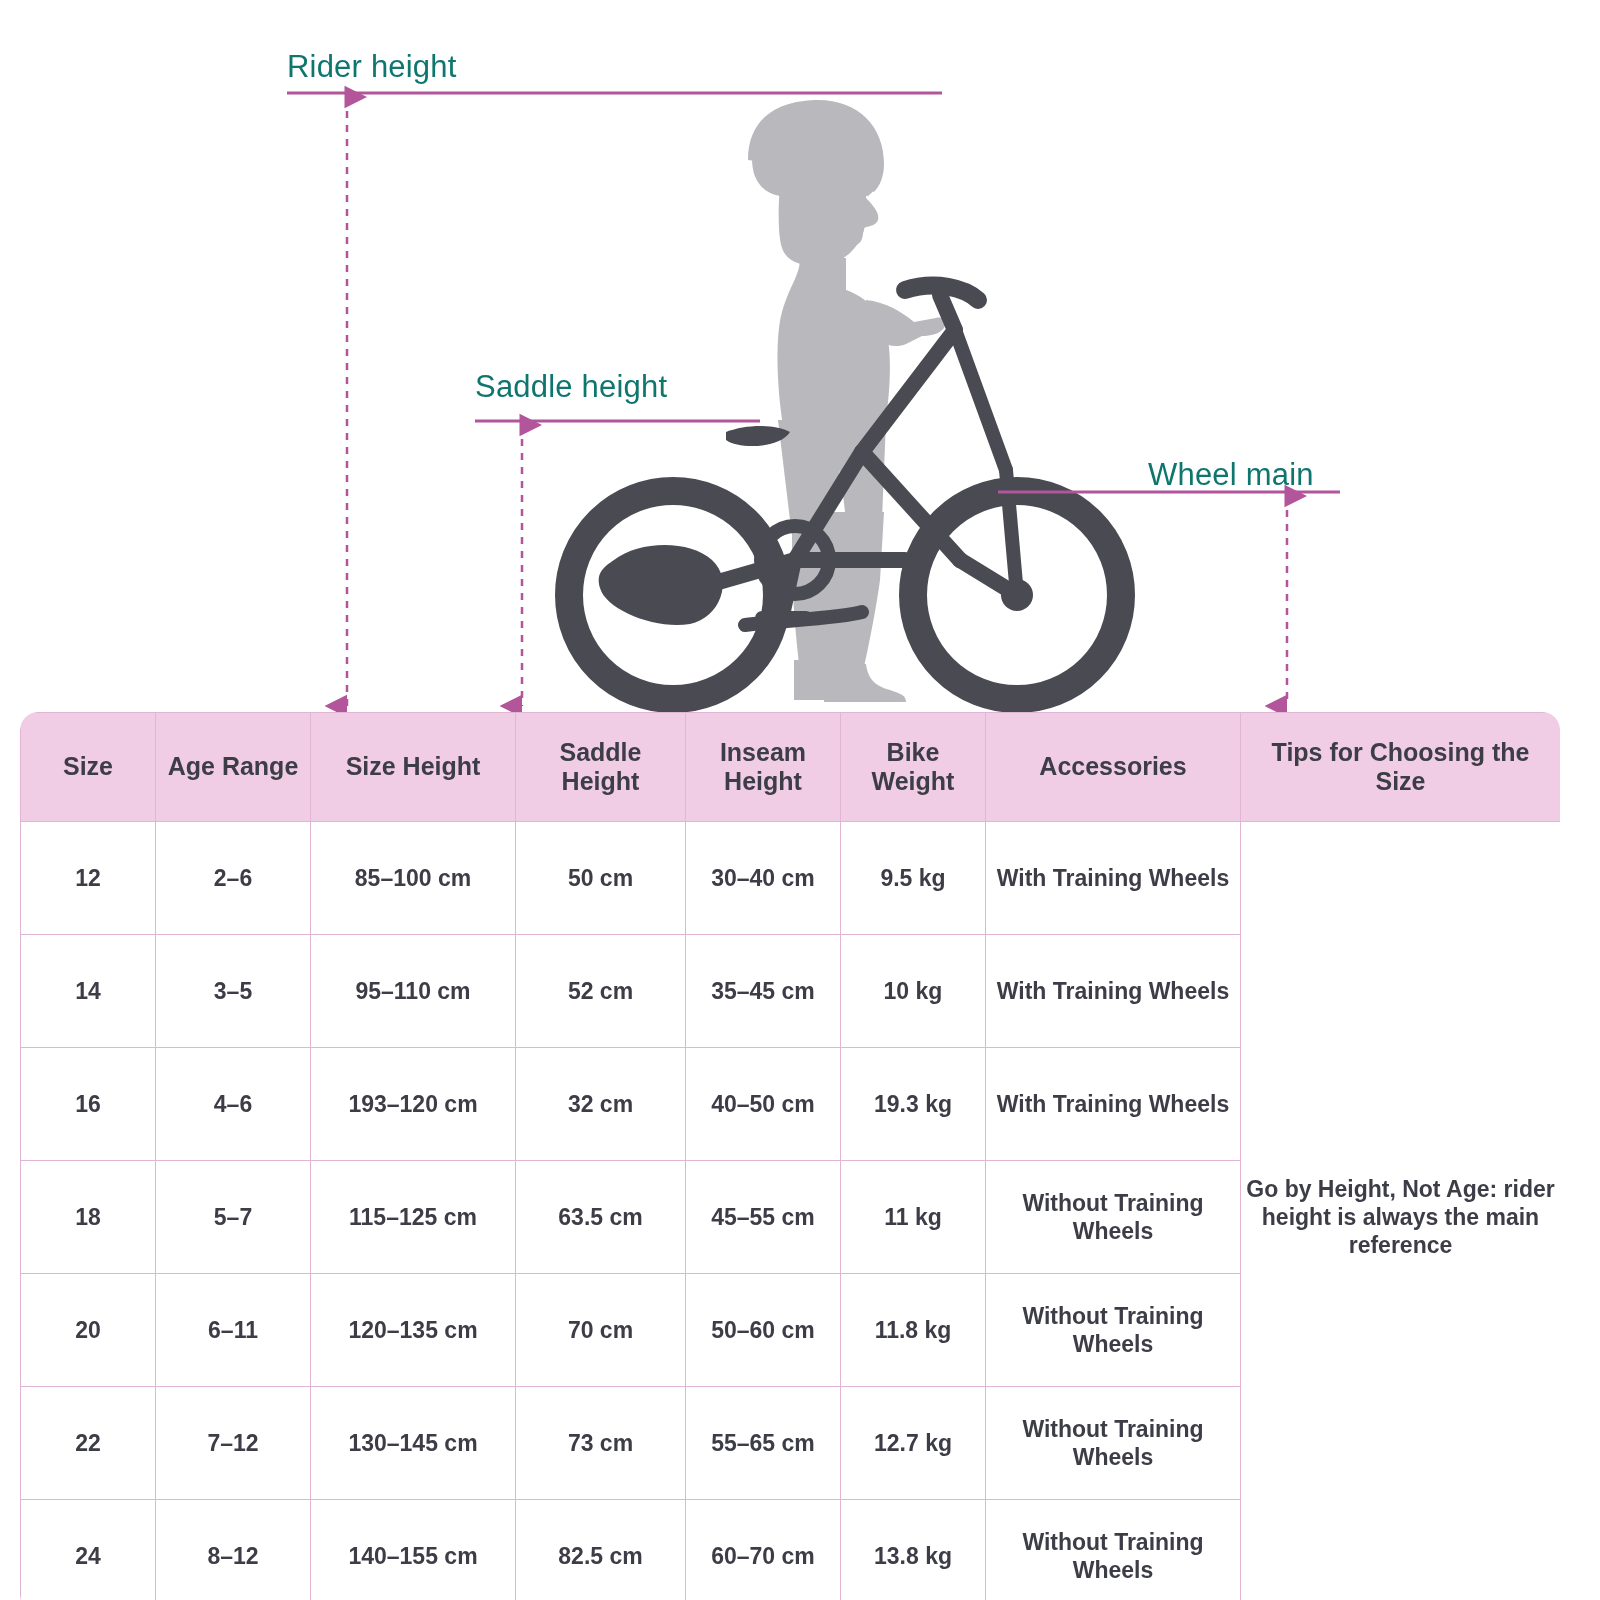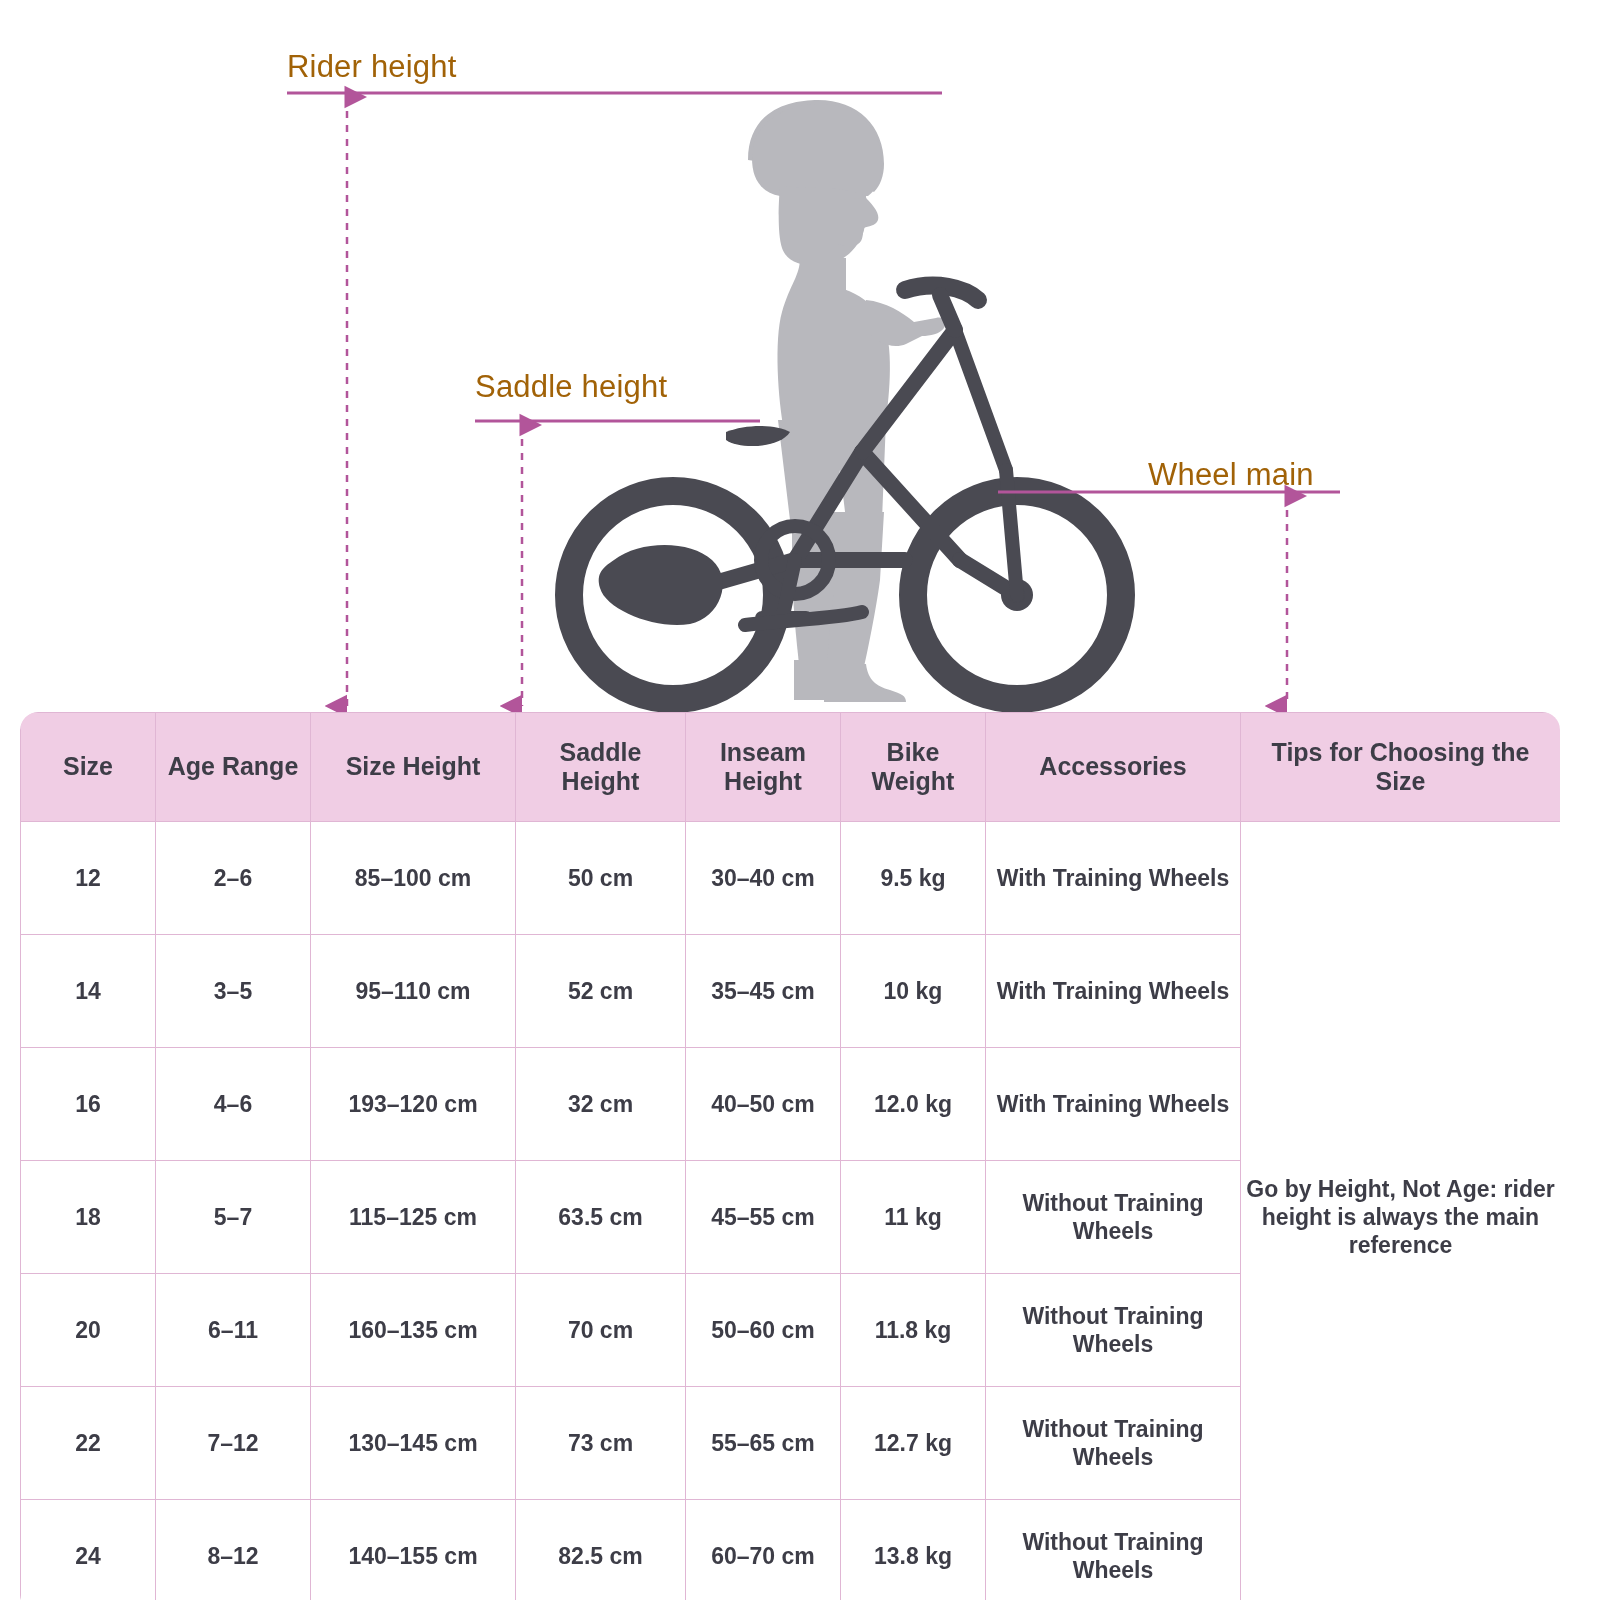--- a/index.html
+++ b/index.html
@@ -23,21 +23,21 @@
     top: 0;
     width: 1600px;
     height: 715px;
   }
   #diagram svg {
     display: block;
   }
   .diagram-label {
     position: absolute;
     font-size: 31px;
-    color: #a16207;
+    color: #0f766e;
     white-space: nowrap;
     letter-spacing: 0.2px;
   }
   #label-rider  { left: 287px; top: 49px; }
   #label-saddle { left: 475px; top: 369px; }
   #label-wheel  { left: 1148px; top: 457px; }
 
   
   #table-wrap {
     position: absolute;
@@ -239,36 +239,36 @@
         <td>35–45 cm</td>
         <td>10 kg</td>
         <td>With Training Wheels</td>
       </tr>
       <tr>
         <td>16</td>
         <td>4–6</td>
         <td>193–120 cm</td>
         <td>32 cm</td>
         <td>40–50 cm</td>
-        <td>12.0 kg</td>
+        <td>19.3 kg</td>
         <td>With Training Wheels</td>
       </tr>
       <tr>
         <td>18</td>
         <td>5–7</td>
         <td>115–125 cm</td>
         <td>63.5 cm</td>
         <td>45–55 cm</td>
         <td>11 kg</td>
         <td>Without Training Wheels</td>
       </tr>
       <tr>
         <td>20</td>
         <td>6–11</td>
-        <td>160–135 cm</td>
+        <td>120–135 cm</td>
         <td>70 cm</td>
         <td>50–60 cm</td>
         <td>11.8 kg</td>
         <td>Without Training Wheels</td>
       </tr>
       <tr>
         <td>22</td>
         <td>7–12</td>
         <td>130–145 cm</td>
         <td>73 cm</td>

